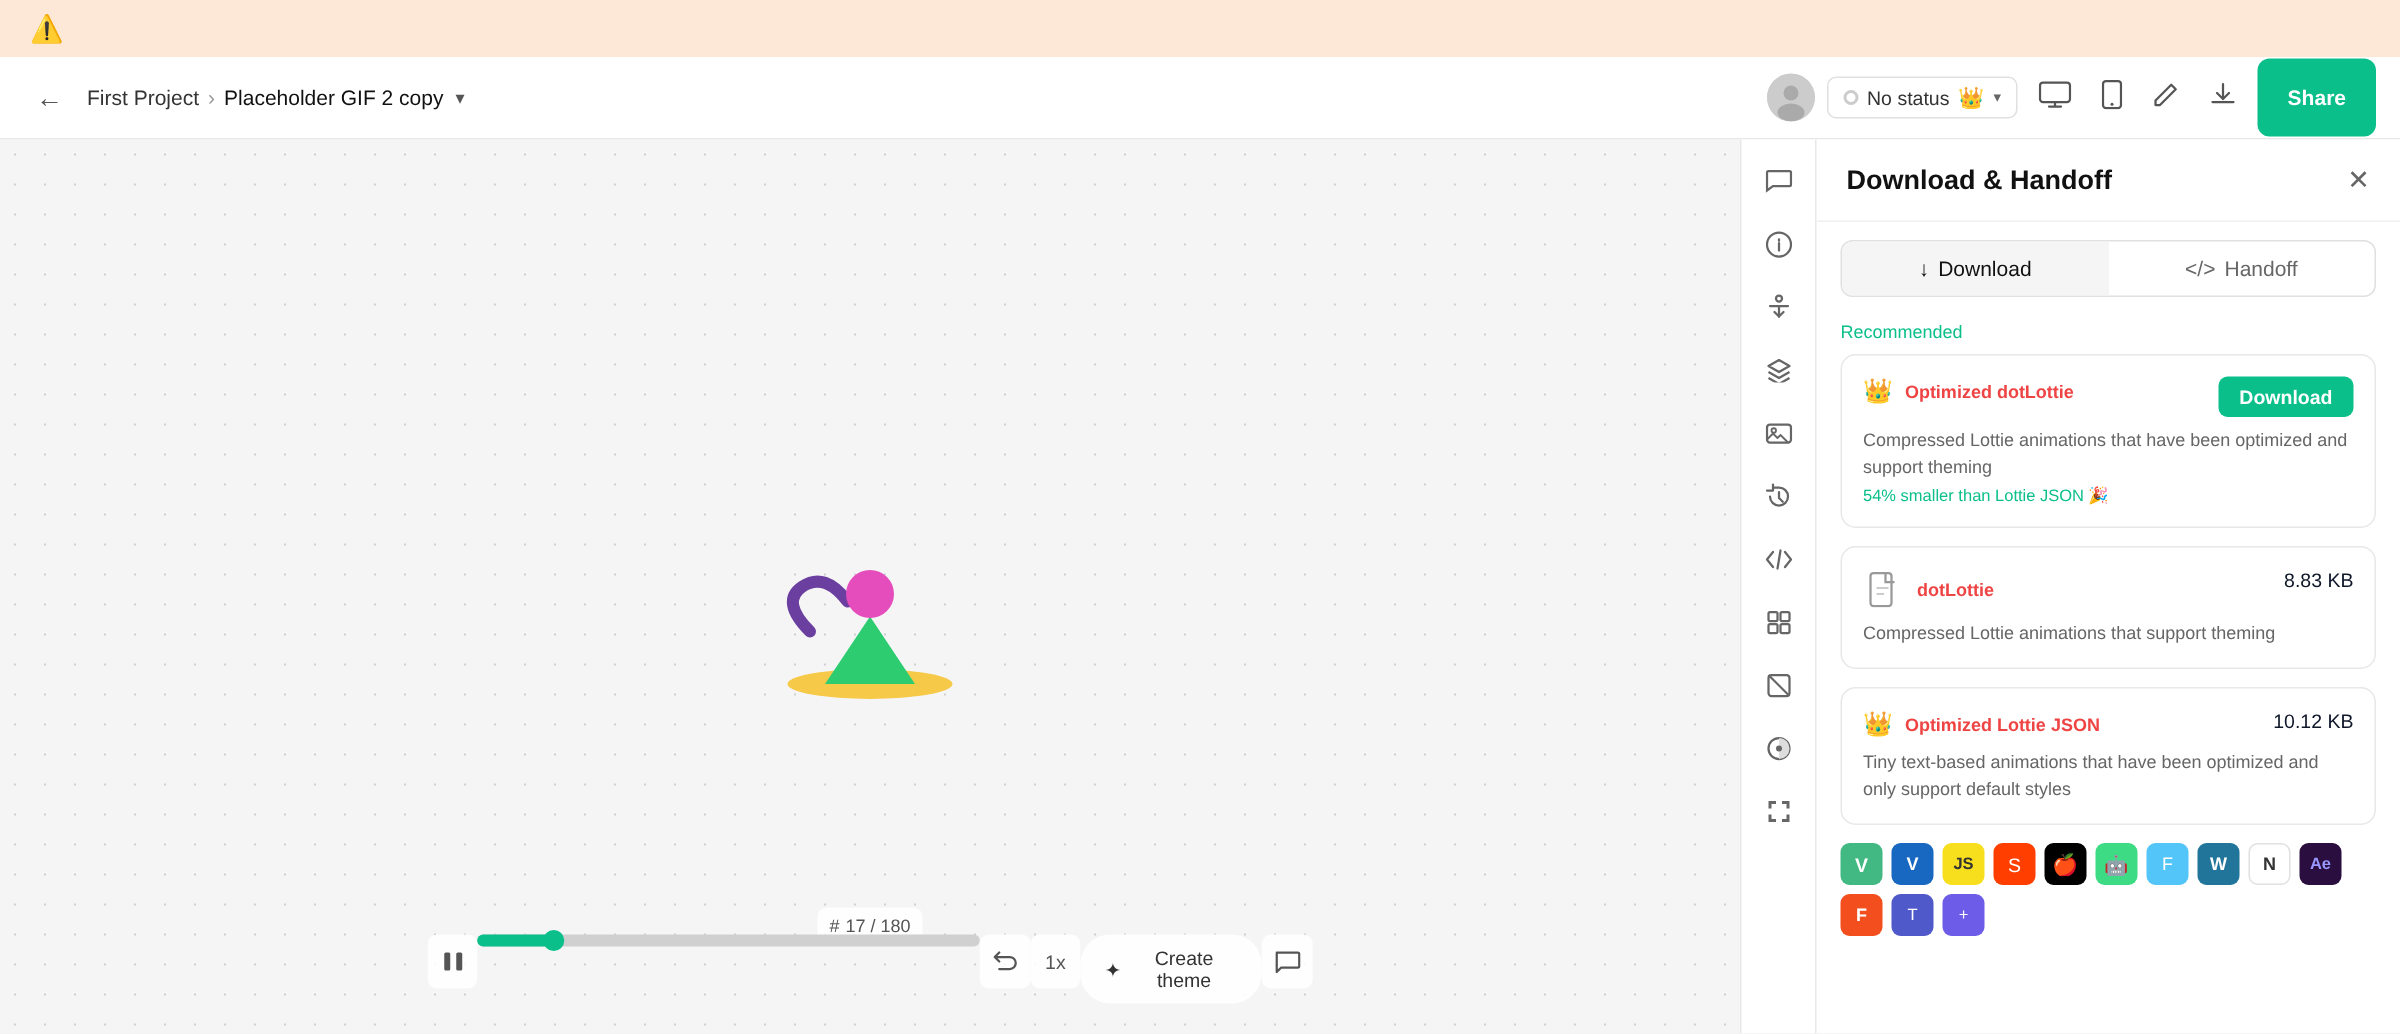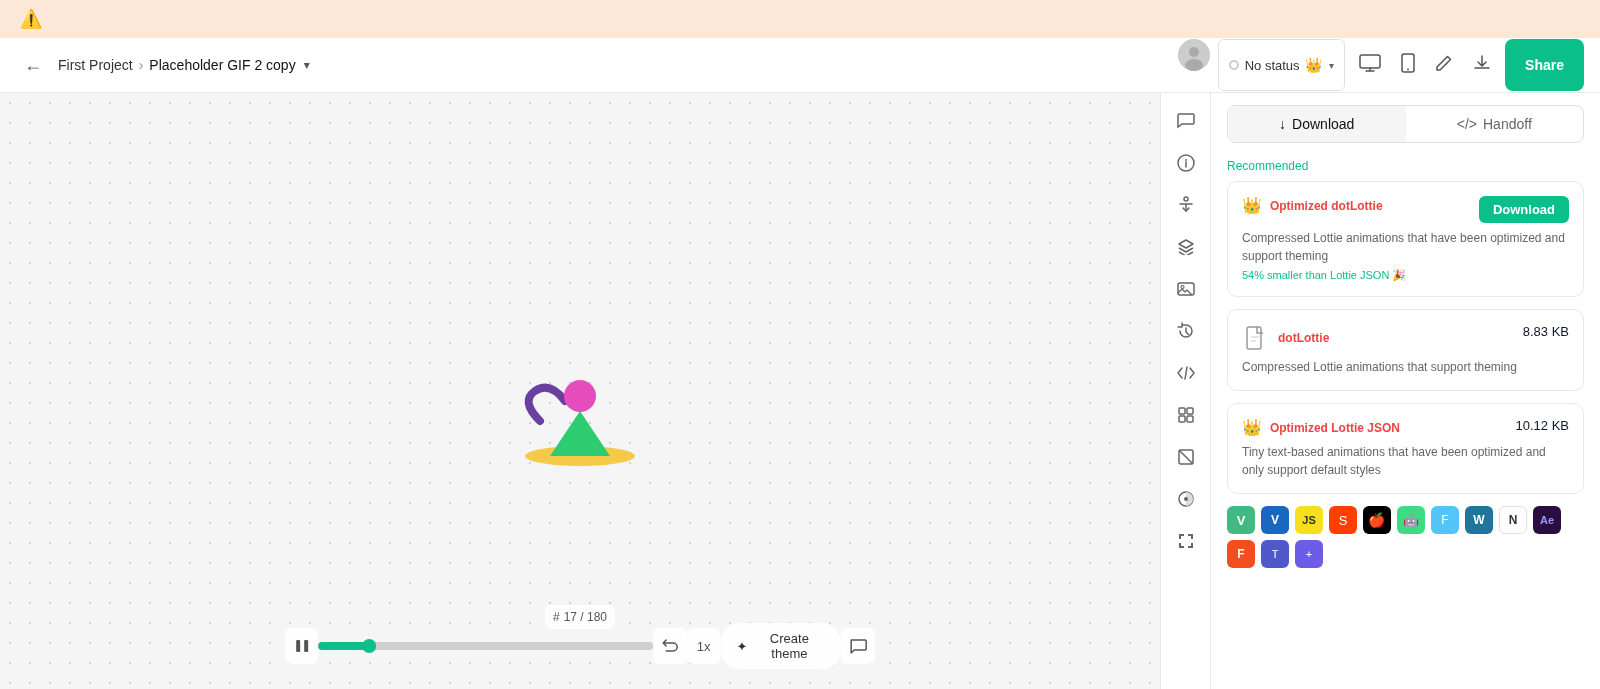--- a/index.html
+++ b/index.html
@@ -27,21 +27,21 @@
       border-bottom: 1px solid #e8e8e8;
       gap: 8px;
     }
     .back-btn { background: none; border: none; cursor: pointer; font-size: 18px; color: #555; padding: 4px 8px; }
     .breadcrumb { display: flex; align-items: center; gap: 6px; }
     .breadcrumb-item { font-size: 14px; color: #333; font-weight: 500; cursor: pointer; }
     .breadcrumb-item.active { font-weight: 500; color: #111; }
     .breadcrumb-sep { color: #999; font-size: 14px; }
     .breadcrumb-dropdown { background: none; border: none; cursor: pointer; color: #555; font-size: 12px; margin-left: 2px; }
     .header-spacer { flex: 1; }
-    .header-actions { display: flex; gap: 8px; }
+    .header-actions { display: flex; align-items: center; gap: 8px; }
     .avatar { width: 32px; height: 32px; border-radius: 50%; background: #ccc; overflow: hidden; display: flex; align-items: center; justify-content: center; }
     .avatar svg { width: 32px; height: 32px; }
     .status-btn {
       display: flex; align-items: center; gap: 6px;
       background: none; border: 1px solid #e0e0e0; border-radius: 6px;
       padding: 5px 10px; cursor: pointer; font-size: 13px; color: #333;
     }
     .status-dot { width: 10px; height: 10px; border-radius: 50%; border: 2px solid #ccc; background: transparent; }
     .crown { font-size: 14px; }
     .chevron { font-size: 10px; color: #666; }
@@ -74,21 +74,20 @@
       justify-content: center;
     }
 
     
     .playback-controls {
       position: absolute;
       bottom: 20px;
       left: 50%;
       transform: translateX(-50%);
       display: flex;
-      align-items: center;
       background: transparent;
     }
     .play-pause-btn {
       background: rgba(255,255,255,0.85);
       border: none;
       border-radius: 6px;
       width: 36px;
       height: 36px;
       cursor: pointer;
       display: flex;
@@ -421,20 +420,24 @@
     </button>
 
     <button class="tool-btn">
       <svg width="16" height="16" viewBox="0 0 16 16" fill="none">
         <path d="M1 1h5V3H3v3H1V1zM15 1h-5v2h3v3h2V1zM1 15h5v-2H3v-3H1v5zM15 15h-5v-2h3v-3h2v5z" fill="#666"></path>
       </svg>
     </button>
   </div>
 
   <div class="panel">
+    <div class="panel-header">
+      <span class="panel-title">Download &amp; Handoff</span>
+      <button class="close-panel-btn">✕</button>
+    </div>
 
     <div class="panel-tabs">
       <button class="panel-tab active">
         <span class="panel-tab-icon">↓</span>
         <span>Download</span>
       </button>
       <button class="panel-tab">
         <span class="panel-tab-icon">&lt;/&gt;</span>
         <span>Handoff</span>
       </button>

